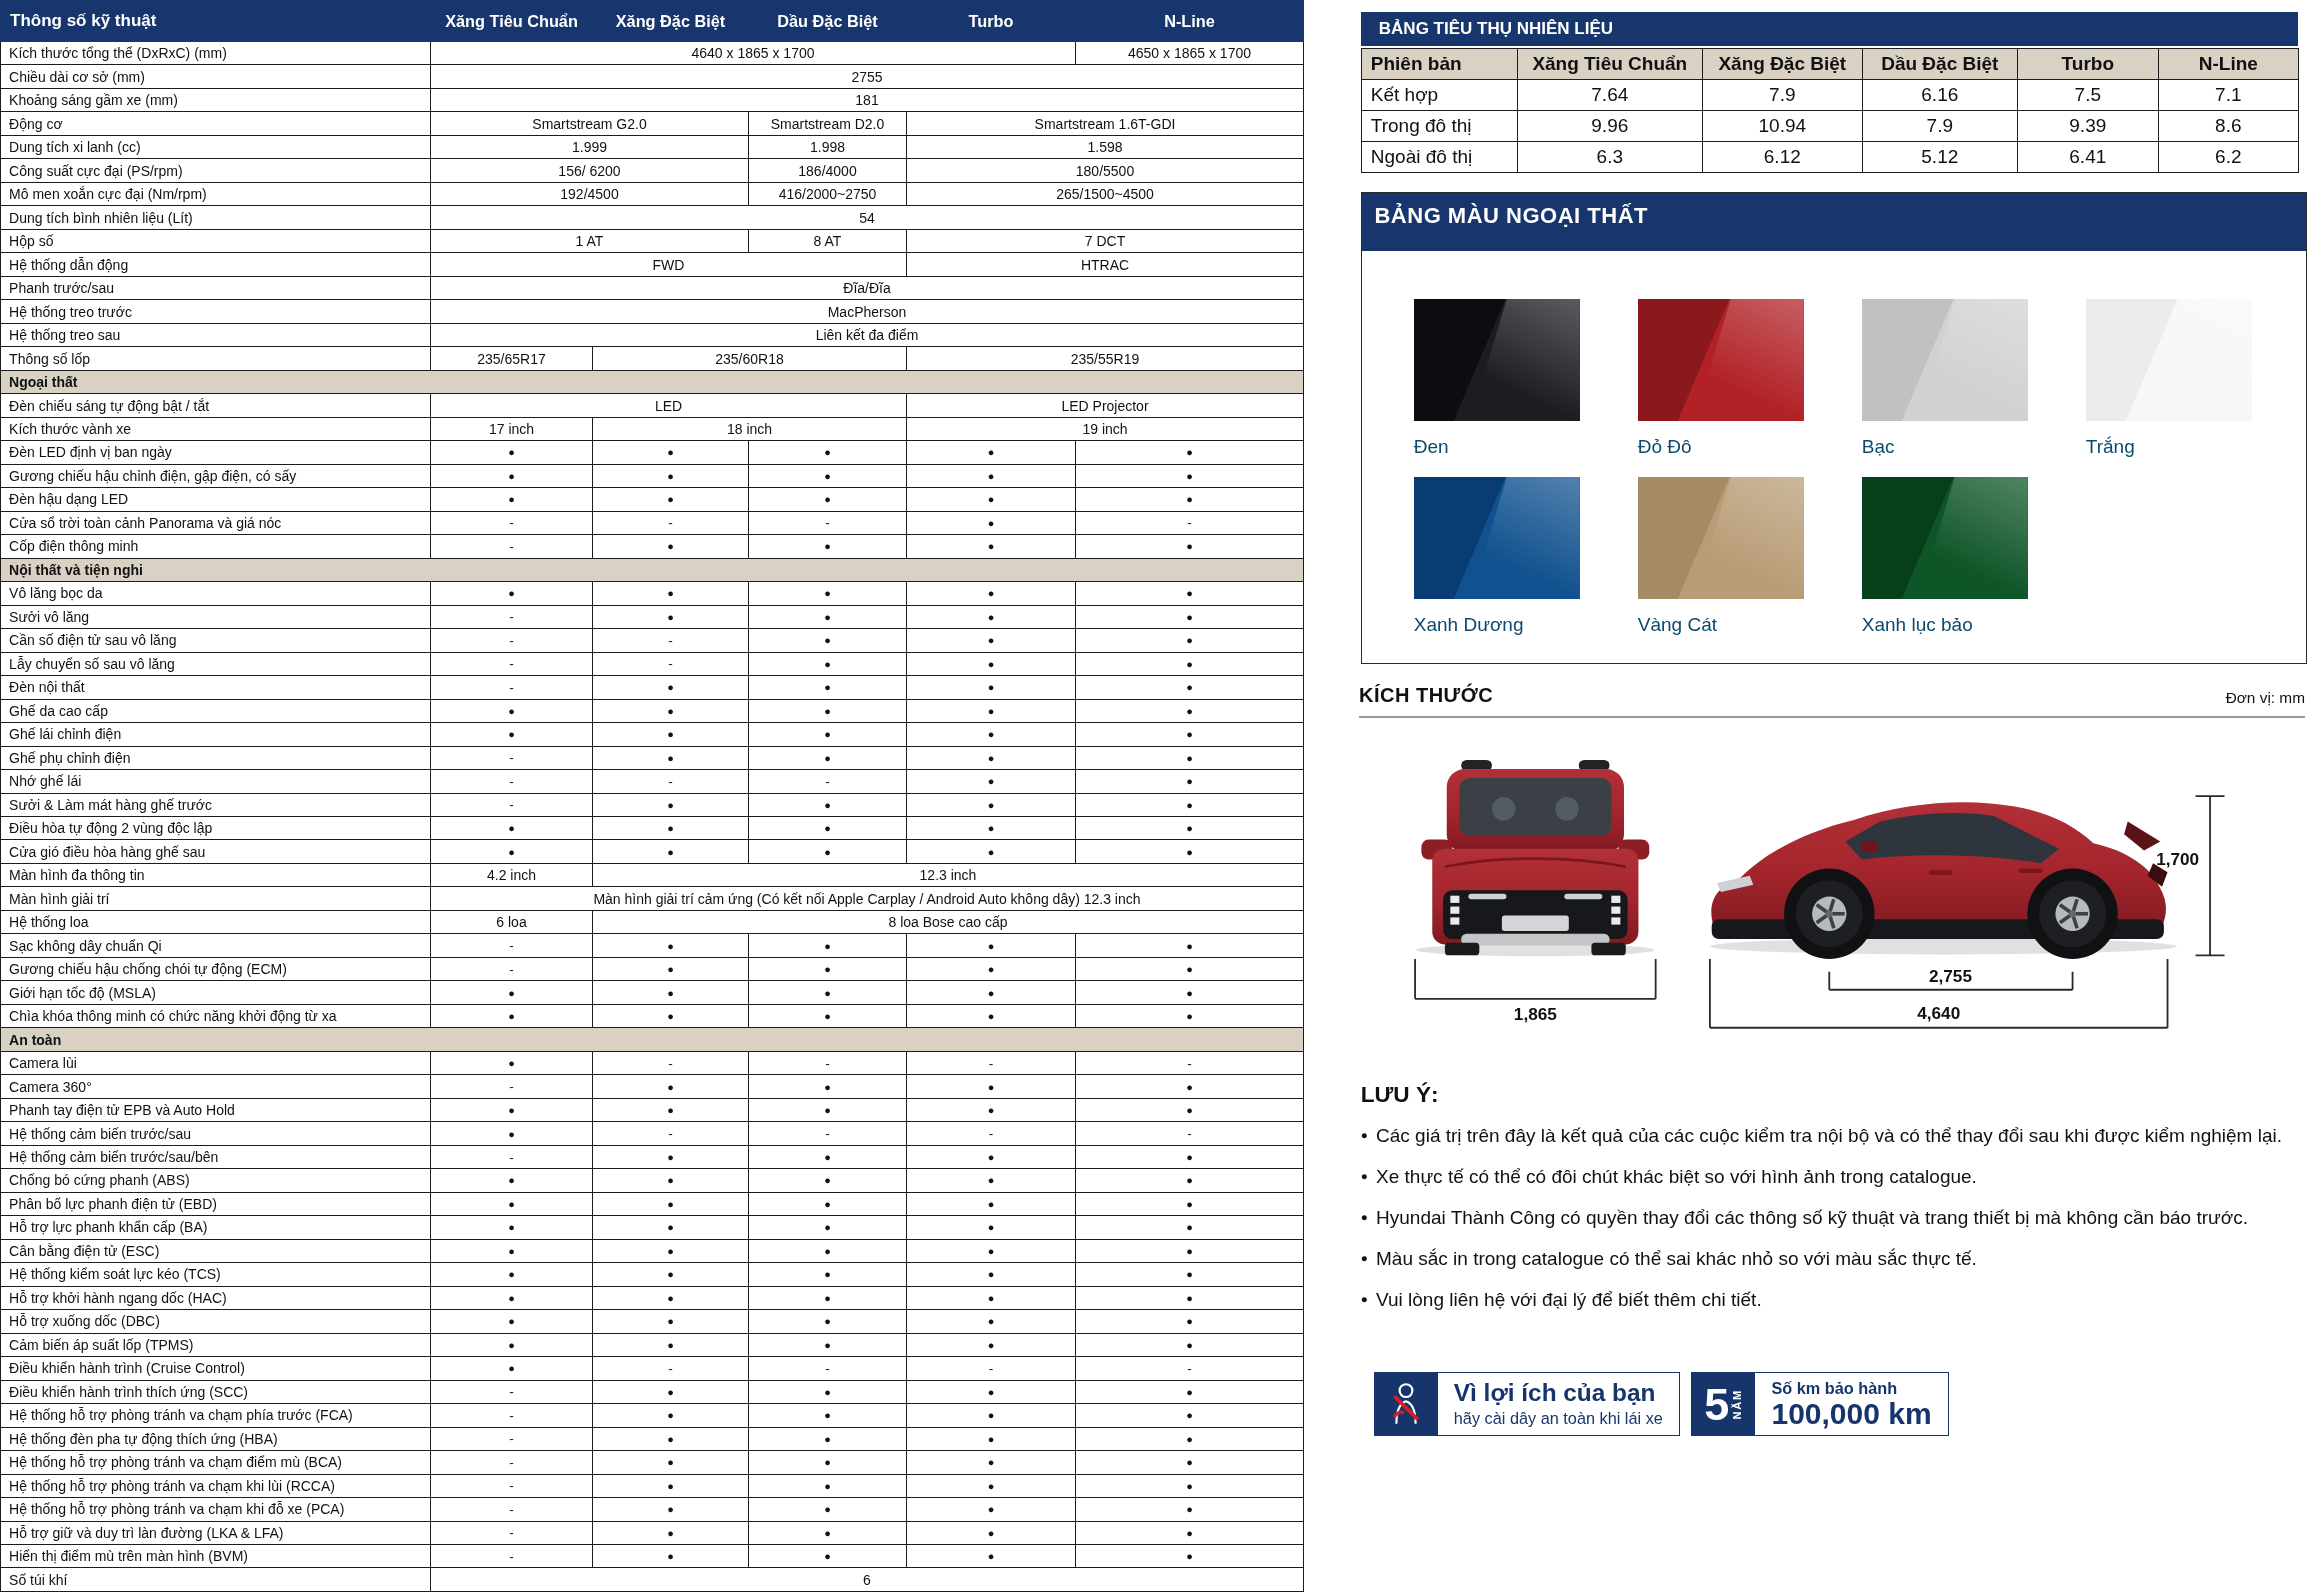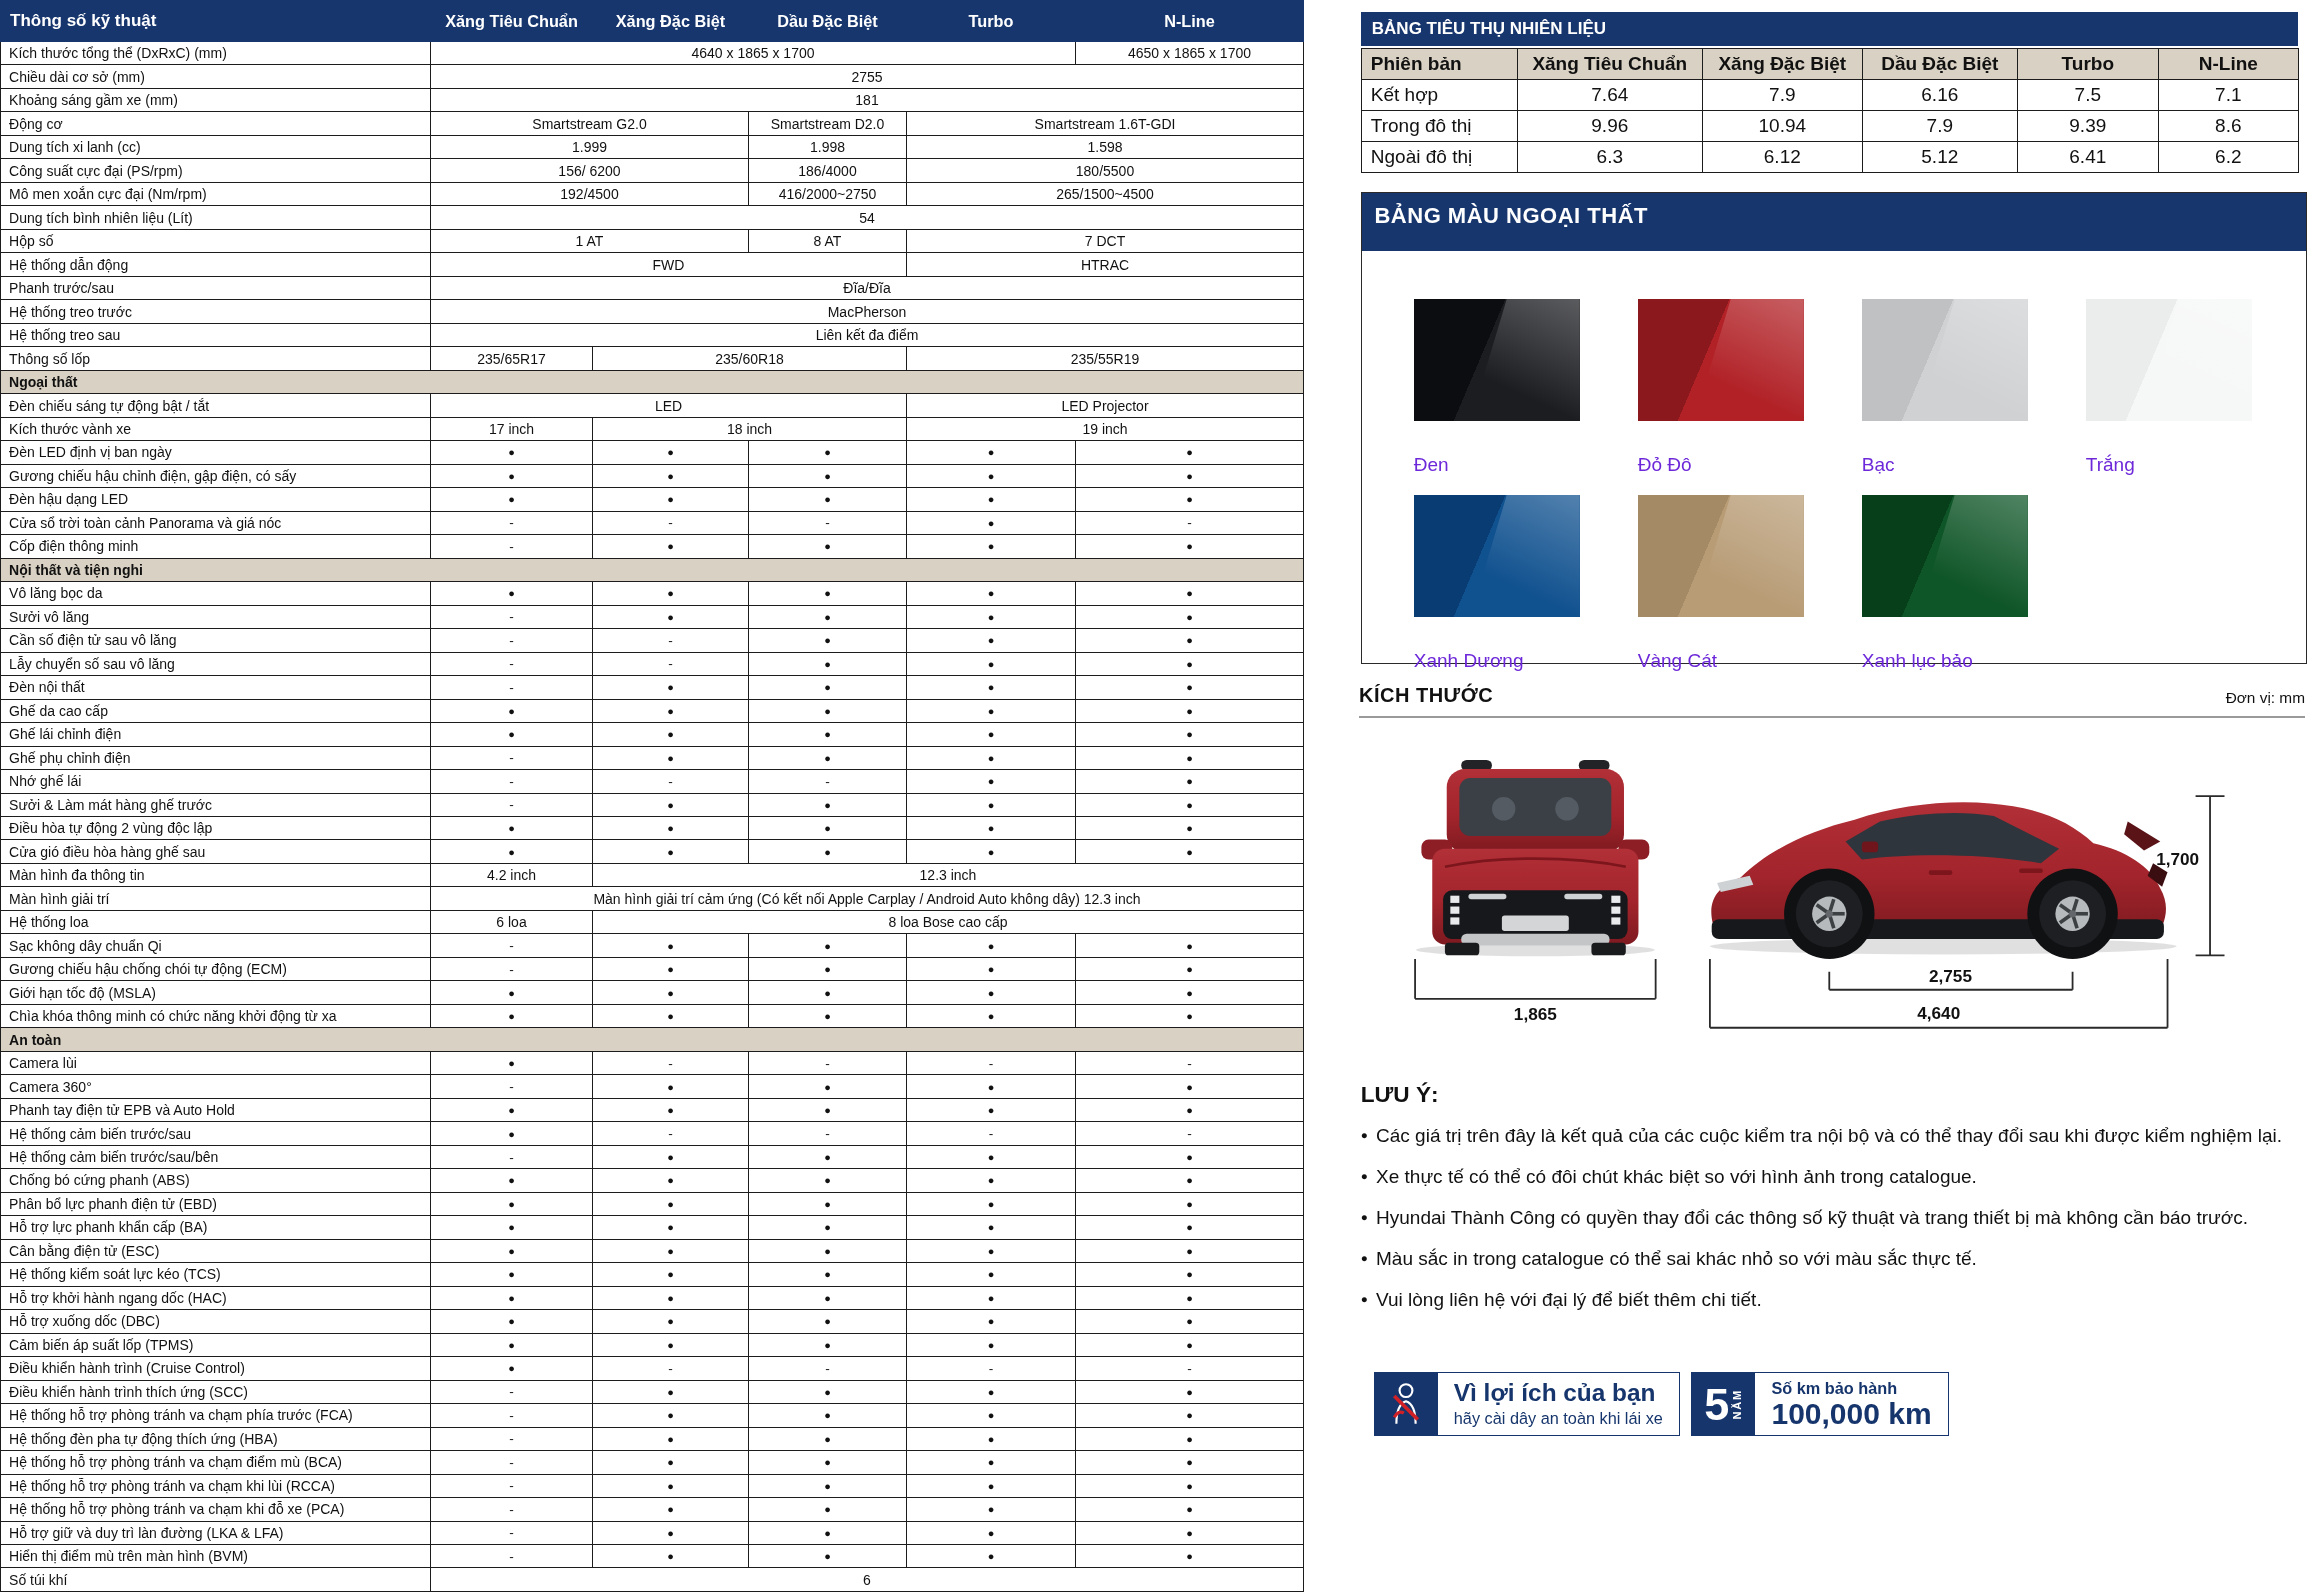--- a/index.html
+++ b/index.html
@@ -20,34 +20,34 @@
   .spec thead th:first-child{text-align:left;padding-left:9px;font-size:17px;}
   .spec td.lbl{text-align:left;padding-left:8.1px;font-size:14px;}
   .spec td.val{text-align:center;font-size:14px;}
   .spec td.dot{font-size:11px;}
   .spec td.dash{font-size:13.6px;}
   .spec td.sect{background:#d9d1c3;font-weight:bold;text-align:left;padding-left:8.1px;font-size:14px;}
   
   .right-panel{position:absolute;left:1359px;top:0;width:957px;height:1592px;}
   
   .fuel-block{position:absolute;top:11.8px;left:1.8px;width:937px;}
-  .fuel-title{background:#17366e;color:#fff;font-weight:bold;font-size:17px;height:34px;line-height:34px;padding-left:11px;}
+  .fuel-title{background:#17366e;color:#fff;font-weight:bold;font-size:17px;height:34px;line-height:34px;padding-left:18px;}
   table.fuel{border-collapse:collapse;table-layout:fixed;width:937px;margin-top:2.7px;border:1.8px solid #1c1c1c;}
   .fuel th,.fuel td{border:0.9px solid #1c1c1c;height:30px;font-size:19px;text-align:center;padding:0;white-space:nowrap;}
   .fuel thead th{background:#d9d1c3;font-weight:bold;}
   .fuel thead th:first-child,.fuel td:first-child{text-align:left;padding-left:9px;}
   
   .color-box{position:absolute;top:192px;left:1.8px;width:944px;height:470px;border:1.8px solid #2a2a2a;background:#fff;}
   .color-band{background:#17366e;color:#fff;font-weight:bold;font-size:22px;height:58px;line-height:45px;padding-left:12.7px;letter-spacing:0.5px;}
   .swatch-grid{display:grid;grid-template-columns:repeat(4,166px);column-gap:58px;row-gap:19px;padding:48px 0 0 52px;}
   .swatch{width:166px;height:122px;position:relative;}
   .swatch::after{content:"";position:absolute;inset:0;
     background:linear-gradient(205deg,rgba(255,255,255,.28),rgba(255,255,255,0) 62%);
     clip-path:polygon(34% 100%,56% 0,100% 0,100% 100%);}
-  .swatch-label{margin-top:33px;font-size:19px;color:#6d28d9;}
+  .swatch-label{margin-top:15px;font-size:19px;color:#0c4a6e;}
   
   .dims-block{position:absolute;top:684px;left:0;width:946px;}
   .dims-head{display:flex;justify-content:space-between;align-items:flex-end;}
   .dims-title{font-size:20px;font-weight:bold;letter-spacing:0.5px;}
   .dims-unit{font-size:15.4px;}
   .dims-rule{height:1.8px;background:#9a9a9a;border:0;margin:9px 0 0 0;}
   .dims-svg{display:block;margin-top:1.8px;}
   .dim-line{stroke:#2a2a2a;stroke-width:2;fill:none;}
   .dim-label{font-size:19px;font-weight:600;fill:#111;}
   

